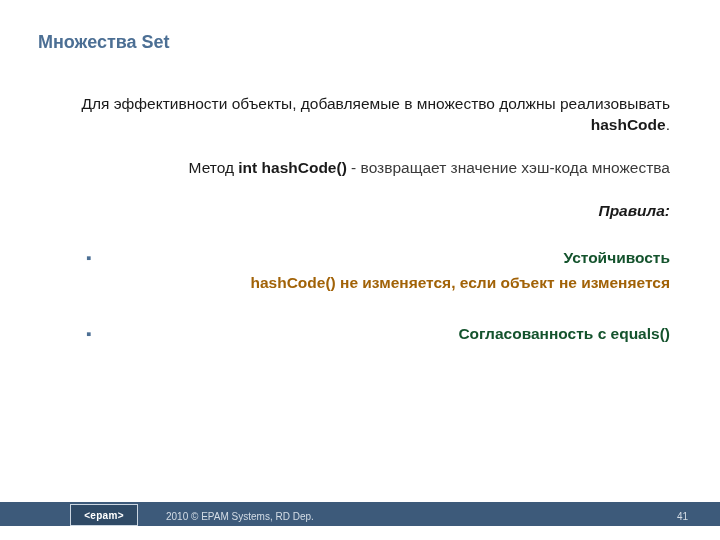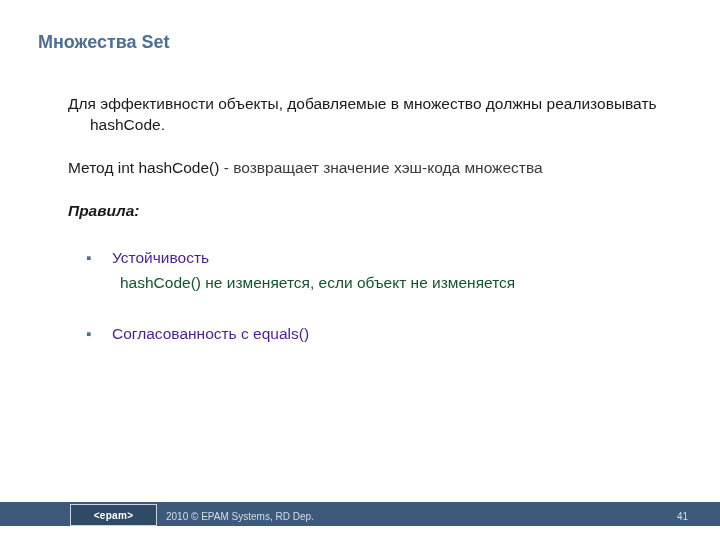--- a/index.html
+++ b/index.html
@@ -1,31 +1,31 @@
 <!DOCTYPE html>
 <html><head>
 <meta charset="utf-8">
 <style>
   * { margin: 0; padding: 0; box-sizing: border-box; }
   html, body { width: 720px; height: 540px; font-family: Arial, Helvetica, sans-serif; background: #fff; }
-  .slide { position: relative; width: 720px; height: 540px; background: #fff; }
+  .slide { position: relative; width: 720px; height: 540px; background: #fff; text-align: right; }
   .title { position: absolute; top: 32px; left: 38px; font-size: 18px; font-weight: bold; color: #4c6f94; }
   .body { position: absolute; top: 94px; left: 68px; right: 50px; font-size: 15.5px; color: #1a1a1a; line-height: 1.35; }
   .para1 { margin-bottom: 22px; padding-left: 22px; text-indent: -22px; }
   .para2 { margin-bottom: 22px; }
   .rules-label { font-style: italic; font-weight: bold; margin-bottom: 26px; }
   .bullets { margin-left: 18px; }
   .bullet { position: relative; padding-left: 26px; margin-bottom: 30px; }
   .bullet::before { content: "▪"; position: absolute; left: 0; top: 0; color: #4c6f94; font-size: 15px; }
-  .bullet-title { color: #4c1d95; font-weight: normal; margin-bottom: 4px; }
-  .bullet-desc { color: #14532d; font-weight: normal; margin-left: 8px; }
-  .bold { font-weight: normal; }
+  .bullet-title { color: #14532d; font-weight: bold; margin-bottom: 4px; }
+  .bullet-desc { color: #a16207; font-weight: bold; margin-left: 8px; }
+  .bold { font-weight: bold; }
   .grayish { color: #3a3a3a; }
   .footer { position: absolute; left: 0; right: 0; bottom: 14px; height: 24px; background: #3d5a7a; }
-  .logo-box { position: absolute; left: 70px; bottom: 14px; width: 87px; height: 22px; background: #2f4a66; border: 1px solid #cbd6e1; display: flex; align-items: center; justify-content: center; color: #fff; font-size: 10px; font-weight: bold; letter-spacing: 0.3px; }
+  .logo-box { position: absolute; left: 70px; bottom: 14px; width: 68px; height: 22px; background: #2f4a66; border: 1px solid #cbd6e1; display: flex; align-items: center; justify-content: center; color: #fff; font-size: 10px; font-weight: bold; letter-spacing: 0.3px; }
   .logo-box::before { content: "<"; margin-right: 0px; }
   .logo-box::after { content: ">"; margin-left: 0px; }
   .footer-text { position: absolute; left: 166px; bottom: 18px; color: #d4dde6; font-size: 10px; }
   .page-num { position: absolute; right: 32px; bottom: 18px; color: #d4dde6; font-size: 10px; }
 </style>
 </head>
 <body>
 
 <div class="slide">
   <div class="title">Множества Set</div>

